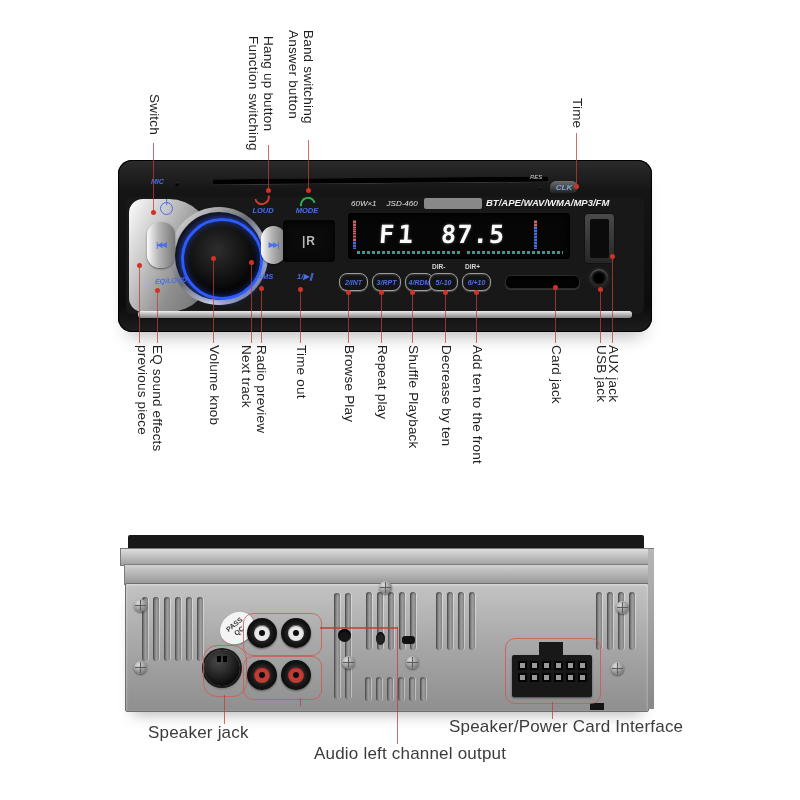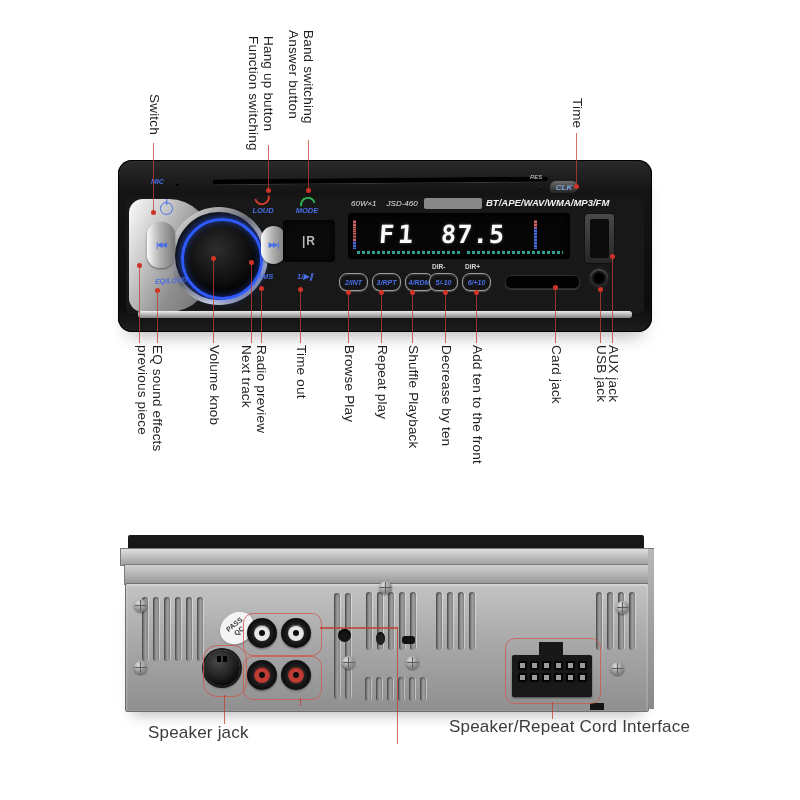--- a/index.html
+++ b/index.html
@@ -357,18 +357,19 @@
   <div class="cbox" style="left:203px; top:645px; width:42px; height:50px; border-radius:14px;"></div>
   <div class="cline" style="left:223.5px; top:695px; height:29px;"></div>
   <div class="blabel" style="left:148px; top:723px;">Speaker jack</div>
 
   <div class="cbox" style="left:243px; top:656px; width:77px; height:42px;"></div>
   <div class="cline" style="left:299.5px; top:698px; height:8px;"></div>
 
   <div class="cbox" style="left:243px; top:613px; width:77px; height:41px;"></div>
   <div class="clineh" style="left:320px; top:627px; width:78px;"></div>
   <div class="cline" style="left:396.5px; top:627px; height:117px;"></div>
+  <div class="blabel" style="left:314px; top:744px;">Audio left channel output</div>
 
   <div class="cbox" style="left:505px; top:638px; width:94px; height:64px;"></div>
   <div class="cline" style="left:551.5px; top:702px; height:17px;"></div>
-  <div class="blabel" style="left:449px; top:717px;">Speaker/Repeat Cord Interface</div>
+  <div class="blabel" style="left:449px; top:717px;">Speaker/Power Card Interface</div>
 
 </div>
 
 </body></html>

